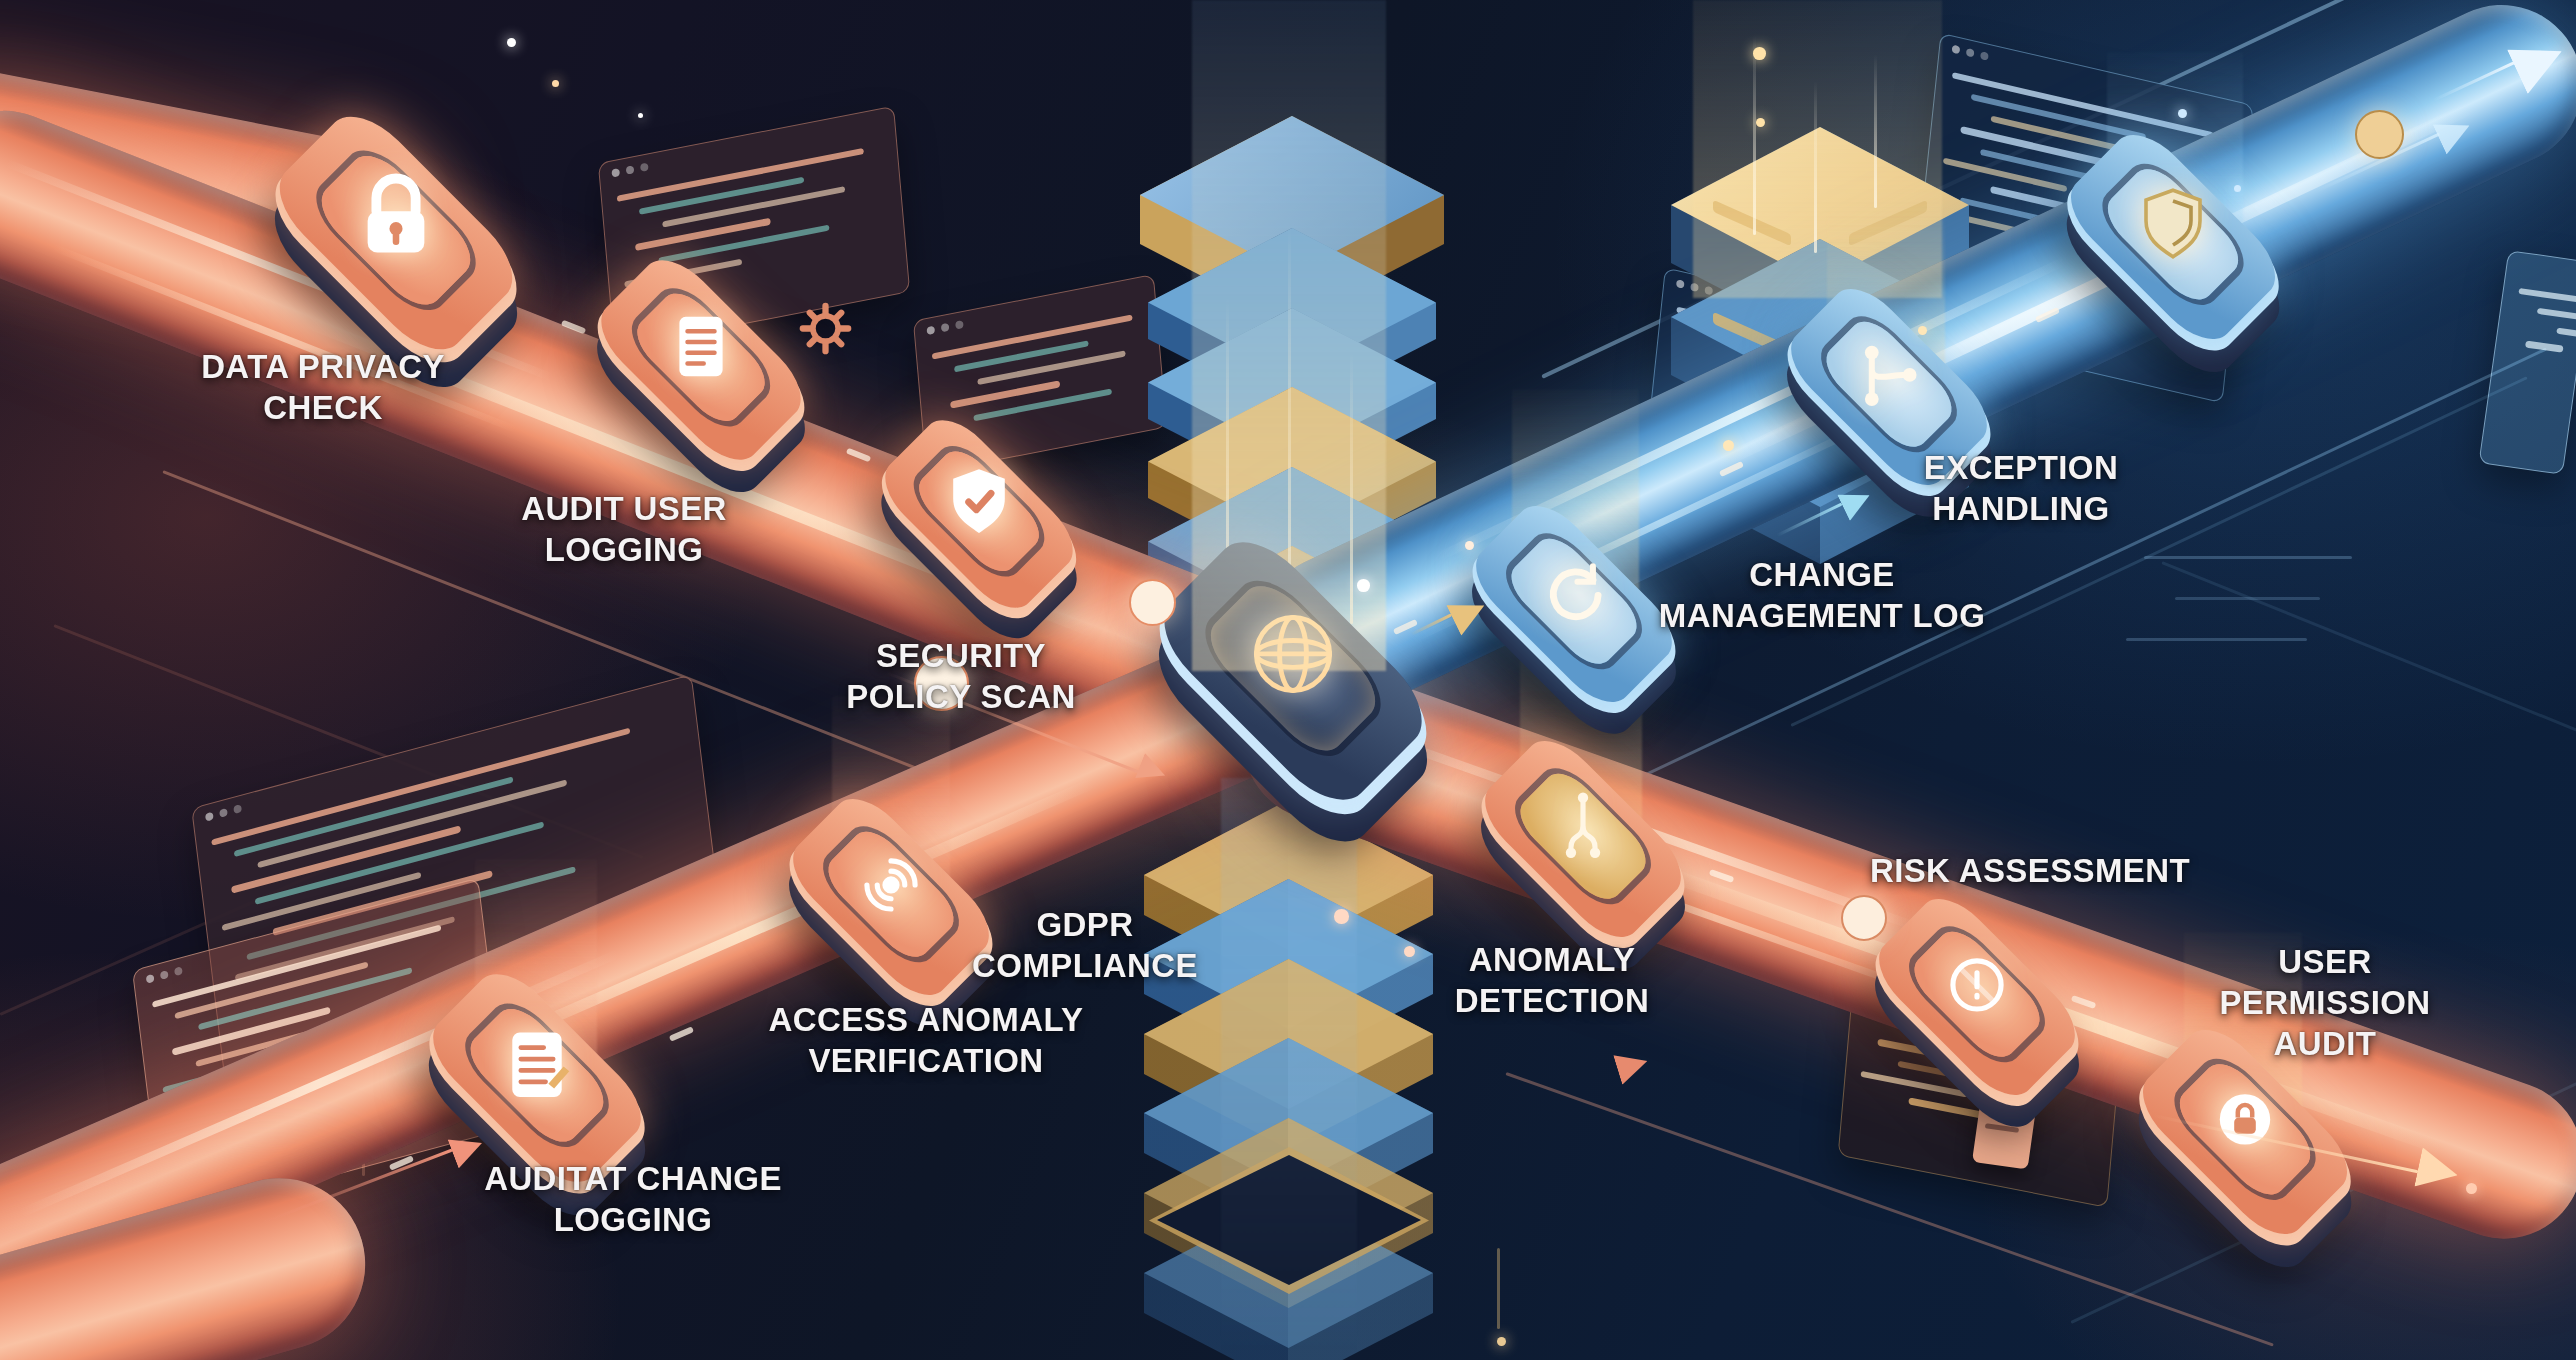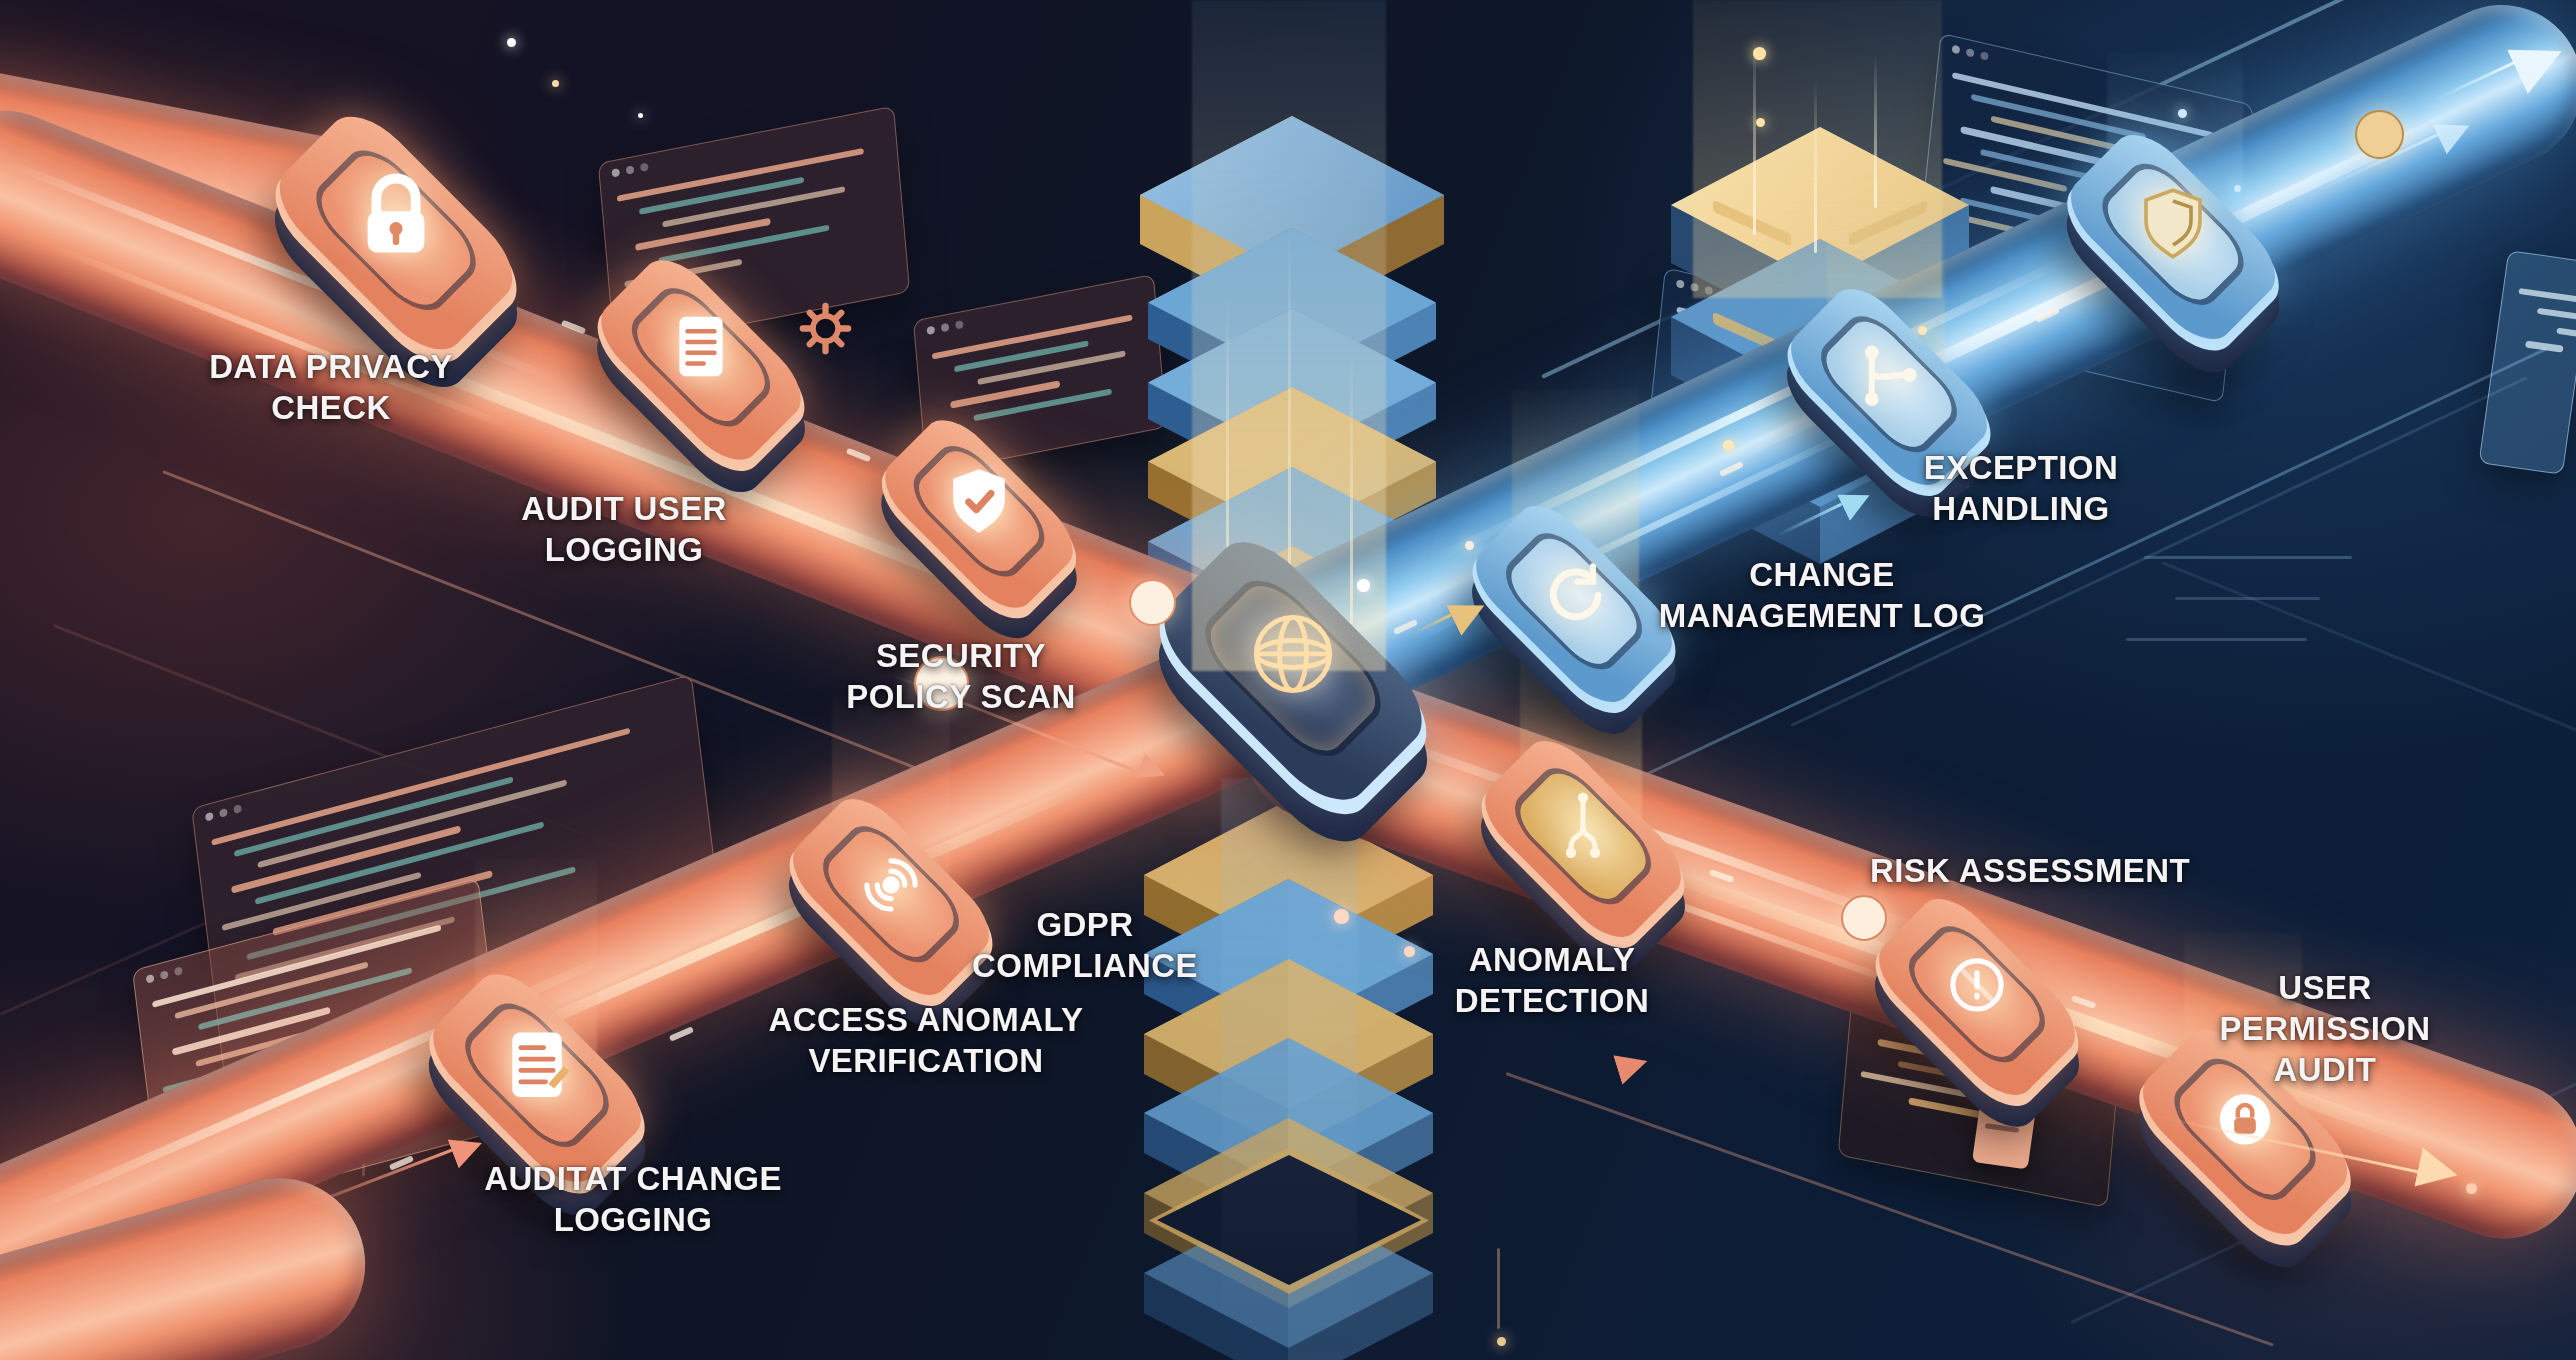--- a/index.html
+++ b/index.html
@@ -211,21 +211,21 @@
 
   <div class="abs" style="left:794px;top:297px;z-index:3;">
     <svg width="63" height="63" viewBox="0 0 100 100" fill="none" stroke="#dd8a6a" stroke-linecap="round">
       <circle cx="50" cy="50" r="20" stroke-width="9"></circle>
       <g stroke-width="10">
           <path d="M50 14v12M50 74v12M14 50h12M74 50h12M25 25l9 9M66 66l9 9M75 25l-9 9M34 66l-9 9"></path>
         </g>
     </svg>
   </div>
 
-  <div class="lbl" style="left:323px;top:346px;margin-left:8px;">
+  <div class="lbl" style="left:323px;top:346px;">
     <span>DATA PRIVACY</span>
       <span>CHECK</span>
   </div>
   <div class="lbl" style="left:624px;top:488px;">
     <span>AUDIT USER</span>
       <span>LOGGING</span>
   </div>
   <div class="lbl" style="left:961px;top:635px;">
     <span>SECURITY</span>
       <span>POLICY SCAN</span>
@@ -250,21 +250,21 @@
     <span>EXCEPTION</span>
       <span>HANDLING</span>
   </div>
   <div class="lbl" style="left:2030px;top:850px;">
     <span>RISK ASSESSMENT</span>
   </div>
   <div class="lbl" style="left:1552px;top:939px;">
     <span>ANOMALY</span>
       <span>DETECTION</span>
   </div>
-  <div class="lbl" style="left:2325px;top:967px;">
+  <div class="lbl" style="left:2325px;top:941px;">
     <span>USER</span>
       <span>PERMISSION</span>
       <span>AUDIT</span>
   </div>
 
   <div class="chip red" style="left:396px;top:233px;--s:253px;">
     <div class="f base"></div>
       <div class="f rim"></div>
       <div class="f top"></div>
       <div class="f inner"></div>

